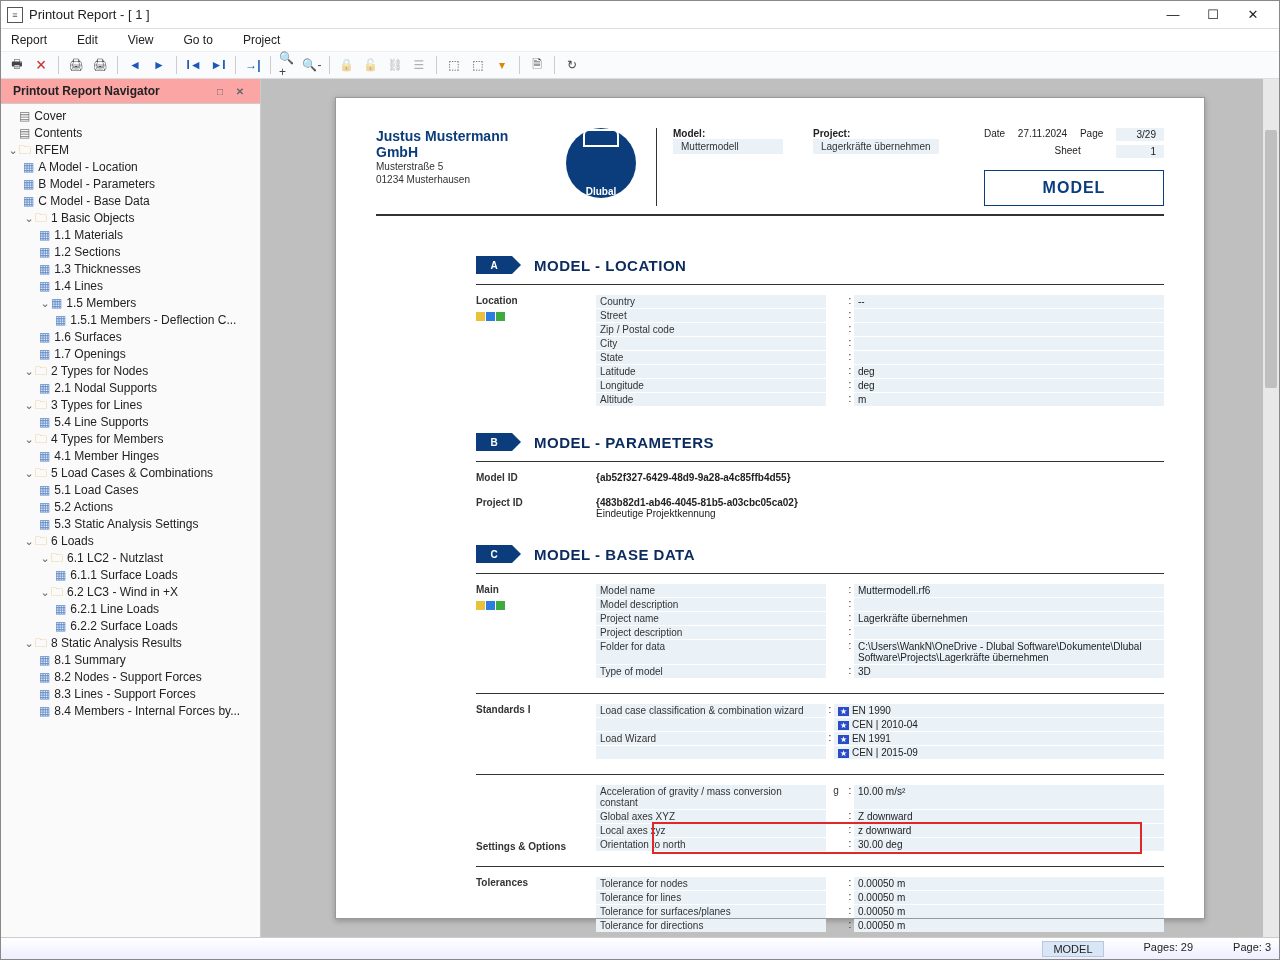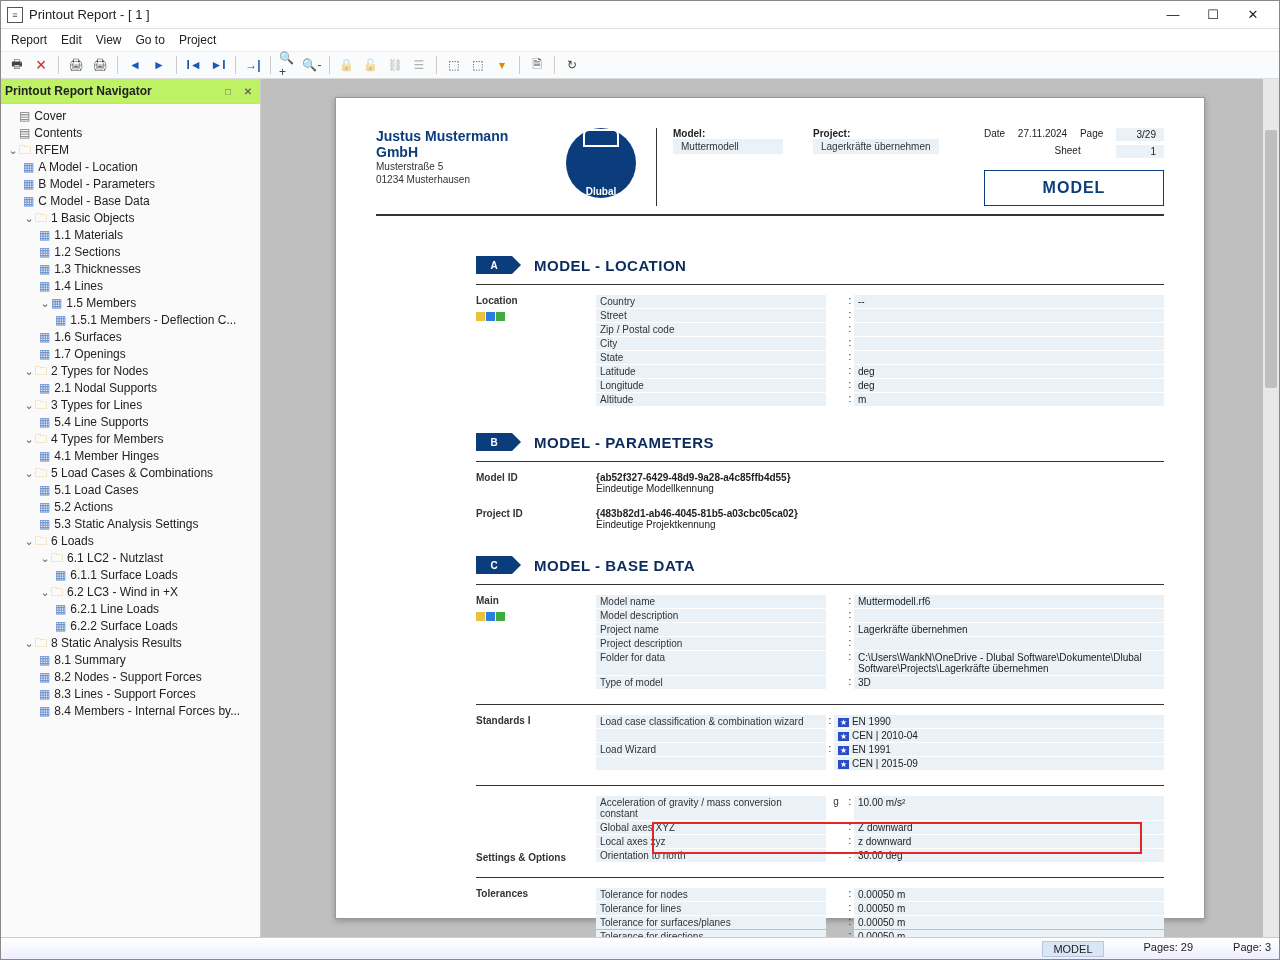--- a/index.html
+++ b/index.html
@@ -2,29 +2,29 @@
 <html><head>
 <meta charset="utf-8">
 <style>
 * { box-sizing: border-box; }
 html, body { margin:0; padding:0; height:100%; font-family: "Segoe UI", Tahoma, sans-serif; font-size:12px; color:#222; background:#fff; }
 .window { display:flex; flex-direction:column; height:960px; width:1280px; border:1px solid #888; background:#fff; }
 .titlebar { display:flex; align-items:center; height:28px; padding:0 6px; background:#fff; border-bottom:1px solid #ddd; }
 .titlebar .ticon { width:16px; height:16px; border:1px solid #555; margin-right:6px; display:flex; align-items:center; justify-content:center; font-size:9px; color:#555;}
 .titlebar .title { flex:1; font-size:13px; }
 .titlebar .wbtn { width:40px; height:26px; display:flex; align-items:center; justify-content:center; font-size:13px; color:#222; }
-.menubar { display:flex; gap:14px; padding:4px 10px; border-bottom:1px solid #eee; }
+.menubar { display:flex; gap:30px; padding:4px 10px; border-bottom:1px solid #eee; }
 .menubar span { color:#222; }
 .toolbar { display:flex; align-items:center; gap:4px; padding:3px 6px; border-bottom:1px solid #ddd; background:#fafbfc; }
 .tb-btn { width:20px; height:20px; display:flex; align-items:center; justify-content:center; border:1px solid transparent; border-radius:2px; color:#444; font-size:12px; }
 .tb-sep { width:1px; height:18px; background:#ccc; margin:0 3px; }
 .tb-arrow { color:#1b58b8; font-weight:bold; }
 .body { flex:1; display:flex; min-height:0; }
 .sidebar { width:260px; display:flex; flex-direction:column; border-right:1px solid #ccc; background:#fafafa; }
-.side-hdr { display:flex; align-items:center; padding:4px 4px; font-weight:bold; background:#bef264; border-bottom:1px solid #ccc; }
+.side-hdr { display:flex; align-items:center; padding:4px 12px; font-weight:bold; background:#fca5a5; border-bottom:1px solid #ccc; }
 .side-hdr .spacer { flex:1; }
 .side-hdr .sbtn { width:16px; height:16px; margin-left:4px; display:flex; align-items:center; justify-content:center; font-size:10px; color:#666; }
 .tree { flex:1; overflow:auto; padding:4px 2px; font-size:12px; line-height:17px; }
 .tree ul { list-style:none; margin:0; padding-left:16px; }
 .tree > ul { padding-left:4px; }
 .tree li { white-space:nowrap; }
 .twist { display:inline-block; width:12px; text-align:center; color:#666; font-size:11px; }
 .ic-doc::before { content:"▤"; color:#777; margin-right:4px; }
 .ic-folder::before { content:"🗀"; color:#e0b84a; margin-right:4px; }
 .ic-blue::before { content:"▦"; color:#5a86c8; margin-right:4px; }
@@ -308,21 +308,20 @@
         <div class="section" style="margin-left:100px;">
           <div class="sec-hdr">
             <div class="sec-lbl">B</div>
             <div class="sec-title">MODEL - PARAMETERS</div>
           </div>
           <hr class="sec-uline">
           <div class="block">
             <div class="blk-lab">Model ID</div>
             <div class="blk-body">
               <div style="font-weight:bold;">{ab52f327-6429-48d9-9a28-a4c85ffb4d55}</div>
-              <div>Eindeutige Modellkennung</div>
             </div>
           </div>
           <div class="block">
             <div class="blk-lab">Project ID</div>
             <div class="blk-body">
               <div style="font-weight:bold;">{483b82d1-ab46-4045-81b5-a03cbc05ca02}</div>
               <div>Eindeutige Projektkennung</div>
             </div>
           </div>
         </div>

